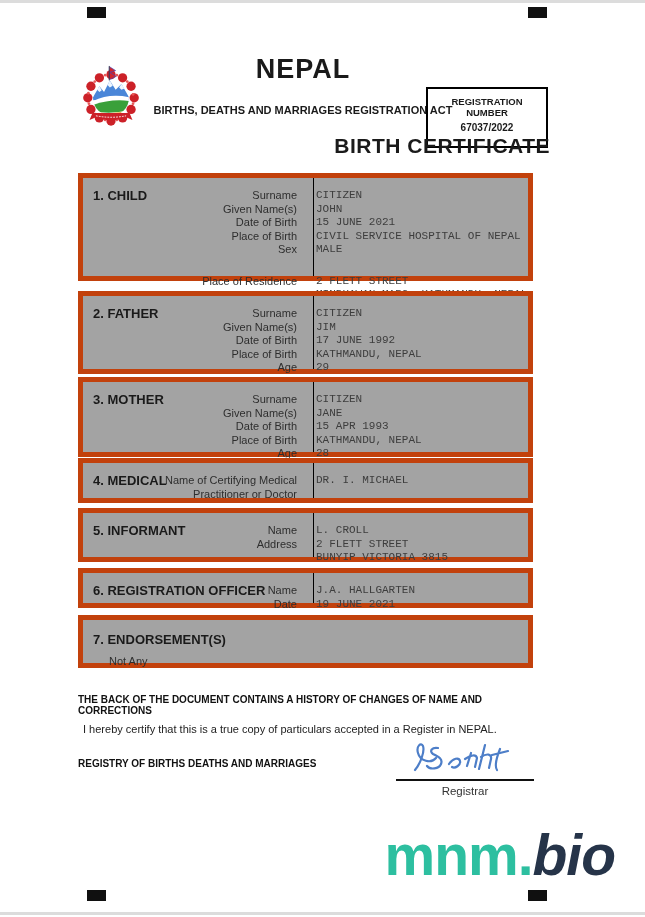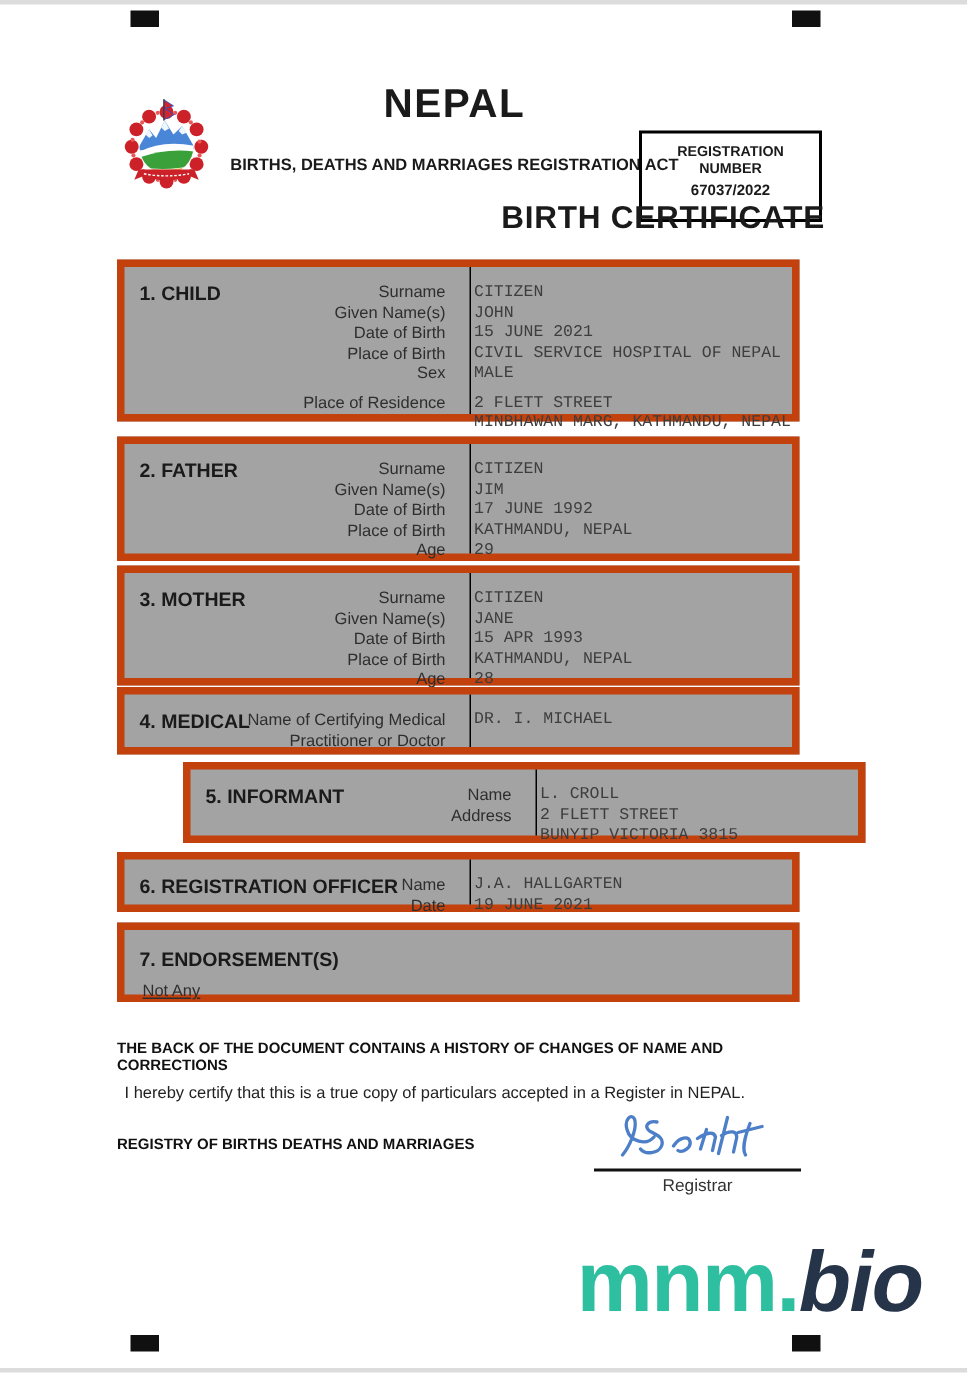--- a/index.html
+++ b/index.html
@@ -33,22 +33,22 @@
   .reg-box .num{font-size:10px;font-weight:bold;margin-top:4px;}
 
   
   .section{position:absolute;left:78px;width:455px;border:5px solid #c2410c;background:#a3a3a3;}
   .section .heading{position:absolute;left:10px;top:10px;font-size:13px;font-weight:bold;white-space:nowrap;}
   .section .divider{position:absolute;left:230px;top:0;bottom:0;width:1px;background:#000;}
   .rows{padding-top:11px;}
   .row{display:flex;line-height:13.5px;font-size:11px;}
   .row .lbl{width:222px;text-align:right;padding-right:8px;color:#2e2e2e;}
   .row .val{padding-left:11px;font-family:"Liberation Mono",monospace;color:#3d3d3d;white-space:nowrap;}
-  .row.gap{margin-top:6px;}
-  .endorse-note{position:absolute;left:12px;top:35px;font-size:11px;color:#2e2e2e;text-decoration:underline;}
+  .row.gap{margin-top:18px;}
+  .endorse-note{position:absolute;left:26px;top:35px;font-size:11px;color:#2e2e2e;}
 
   
   .foot-bold{position:absolute;left:78px;font-size:10px;font-weight:bold;color:#111;}
   .back-note{top:694px;width:460px;}
   .certify{position:absolute;left:83px;top:723px;font-size:11px;color:#222;}
   .registry{top:758px;}
   .sig-block{position:absolute;left:395px;top:740px;width:140px;text-align:center;}
   .sig-svg{display:block;margin:0 auto;}
   .sig-line{width:138px;height:1.5px;background:#111;margin:1px auto 4px auto;}
   .registrar{font-size:11.5px;color:#333;}
@@ -233,21 +233,21 @@
           <div class="lbl">Name of Certifying Medical</div>
           <div class="val">DR. I. MICHAEL</div>
         </div>
       <div class="row">
           <div class="lbl">Practitioner or Doctor</div>
           <div class="val"></div>
         </div>
     </div>
   </div>
 
-  <div class="section" style="top:508px;height:54px;margin-left:44px;">
+  <div class="section" style="top:508px;height:54px;">
     <div class="divider"></div>
     <div class="heading">5. INFORMANT</div>
     <div class="rows">
       <div class="row">
           <div class="lbl">Name</div>
           <div class="val">L. CROLL</div>
         </div>
       <div class="row">
           <div class="lbl">Address</div>
           <div class="val">2 FLETT STREET</div>

